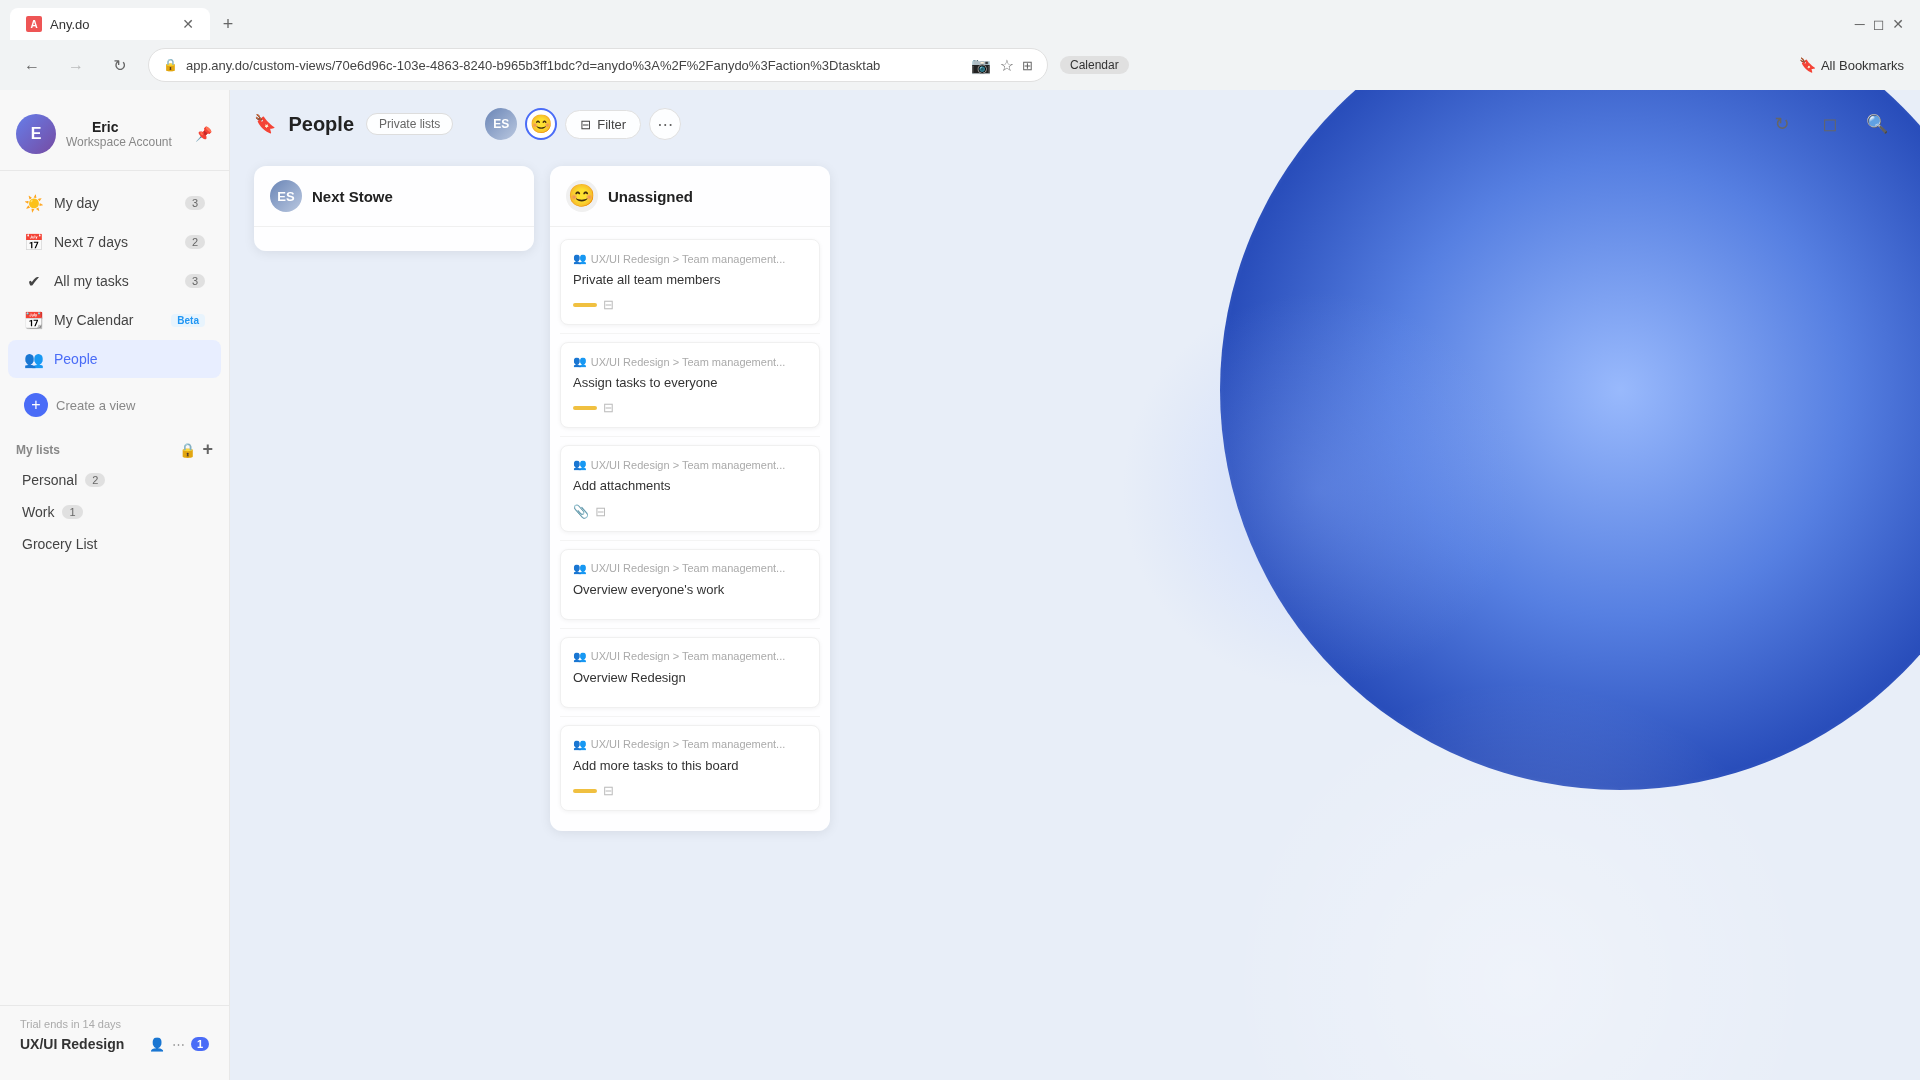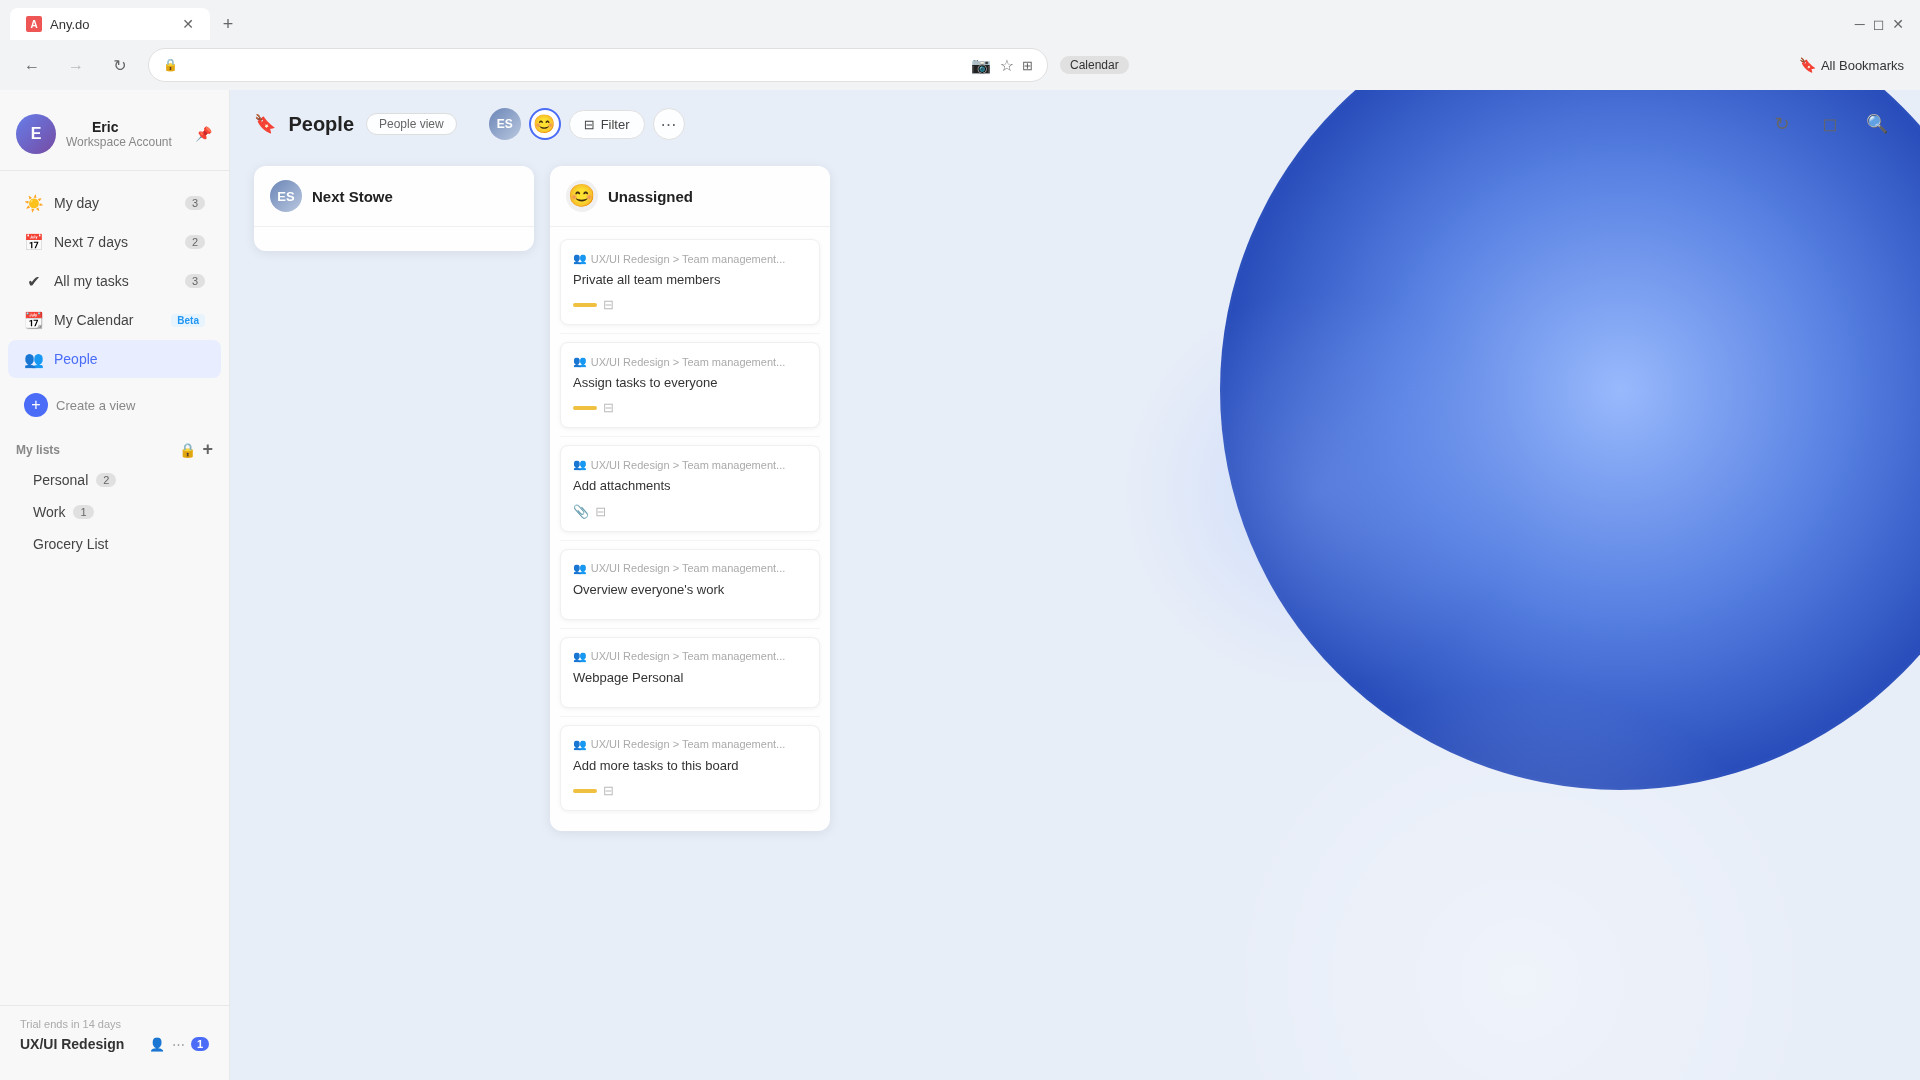--- a/index.html
+++ b/index.html
@@ -45,21 +45,21 @@
     .sidebar-label { flex: 1; }
     .sidebar-badge { background: #e0e0e0; border-radius: 10px; padding: 1px 7px; font-size: 11px; color: #666; font-weight: 500; }
     .beta-badge { background: #e8f4fd; color: #2196f3; border-radius: 4px; padding: 1px 6px; font-size: 10px; font-weight: 600; }
 
     .create-view-item { display: flex; align-items: center; gap: 8px; padding: 8px 16px; cursor: pointer; color: #888; font-size: 13px; margin: 2px 8px; }
     .create-view-dot { width: 24px; height: 24px; border-radius: 50%; background: #4a6cf7; display: flex; align-items: center; justify-content: center; color: white; font-size: 16px; font-weight: 300; }
 
     .sidebar-section { padding: 12px 16px 4px; font-size: 12px; font-weight: 600; color: #888; display: flex; align-items: center; justify-content: space-between; }
     .section-icon { color: #aaa; font-size: 14px; }
     .add-btn { color: #666; font-size: 18px; cursor: pointer; }
-    .list-item { display: flex; align-items: center; gap: 8px; padding: 8px 33px; cursor: pointer; font-size: 14px; color: #444; }
+    .list-item { display: flex; align-items: center; gap: 8px; padding: 8px 22px; cursor: pointer; font-size: 14px; color: #444; }
     .list-badge { background: #e0e0e0; border-radius: 10px; padding: 1px 7px; font-size: 11px; color: #666; }
 
     .sidebar-footer { margin-top: auto; padding: 12px 20px; border-top: 1px solid #e8e8e8; }
     .trial-text { font-size: 11px; color: #aaa; margin-bottom: 6px; }
     .workspace-row { display: flex; align-items: center; gap: 0; }
     .workspace-name { font-size: 14px; font-weight: 600; color: #333; flex: 1; }
     .workspace-actions { display: flex; align-items: center; gap: 6px; }
     .workspace-icon { color: #888; font-size: 13px; cursor: pointer; }
     .member-badge { background: #4a6cf7; color: white; border-radius: 10px; padding: 1px 6px; font-size: 11px; font-weight: 600; }
 
@@ -130,20 +130,21 @@
       <span style="font-size:14px;color:#666;">◻</span>
       <span style="font-size:14px;color:#666;">✕</span>
     </div>
   </div>
   <div class="address-bar-row">
     <div class="nav-btn">←</div>
     <div class="nav-btn" style="opacity:0.4;">→</div>
     <div class="nav-btn">↻</div>
     <div class="address-bar">
       <span class="address-icon">🔒</span>
+      <span class="address-text">app.any.do/custom-views/70e6d96c-103e-4863-8240-b965b3ff1bdc?d=anydo%3A%2F%2Fanydo%3Faction%3Dtasktab</span>
       <div class="address-actions">
         <span class="addr-action-btn">📷</span>
         <span class="addr-action-btn">☆</span>
         <span class="addr-action-btn" style="font-size:13px;">⊞</span>
       </div>
     </div>
     <div class="incognito-badge">Calendar</div>
     <div class="bookmarks-bar">
       <span class="bookmark-icon">🔖</span>
       <span>All Bookmarks</span>
@@ -234,21 +235,21 @@
     <div class="bg-decoration">
       <div class="bg-blob1"></div>
       <div class="bg-blob2"></div>
       <div class="bg-blob3"></div>
     </div>
 
     <div class="main-header">
       <div class="header-left">
         <span class="bookmark-icon2">🔖</span>
         <span class="page-title">People</span>
-        <div class="private-badge">People view</div>
+        <div class="private-badge">Private lists</div>
       </div>
 
       <div class="header-actions">
 
         <div class="avatar-sm" style="background: linear-gradient(135deg, #6a85b6, #bac8e0);">
           <span style="color:white;font-size:12px;font-weight:bold;">ES</span>
         </div>
 
         <div class="smiley-avatar">
           <span style="font-size:18px;">😊</span>
@@ -339,21 +340,21 @@
             <div class="task-title">Overview everyone's work</div>
           </div>
 
           <div class="divider"></div>
 
           <div class="task-card">
             <div class="task-meta">
               <span class="meta-icon">👥</span>
               <span>UX/UI Redesign &gt; Team management...</span>
             </div>
-            <div class="task-title">Webpage Personal</div>
+            <div class="task-title">Overview Redesign</div>
           </div>
 
           <div class="divider"></div>
 
           <div class="task-card">
             <div class="task-meta">
               <span class="meta-icon">👥</span>
               <span>UX/UI Redesign &gt; Team management...</span>
             </div>
             <div class="task-title">Add more tasks to this board</div>

